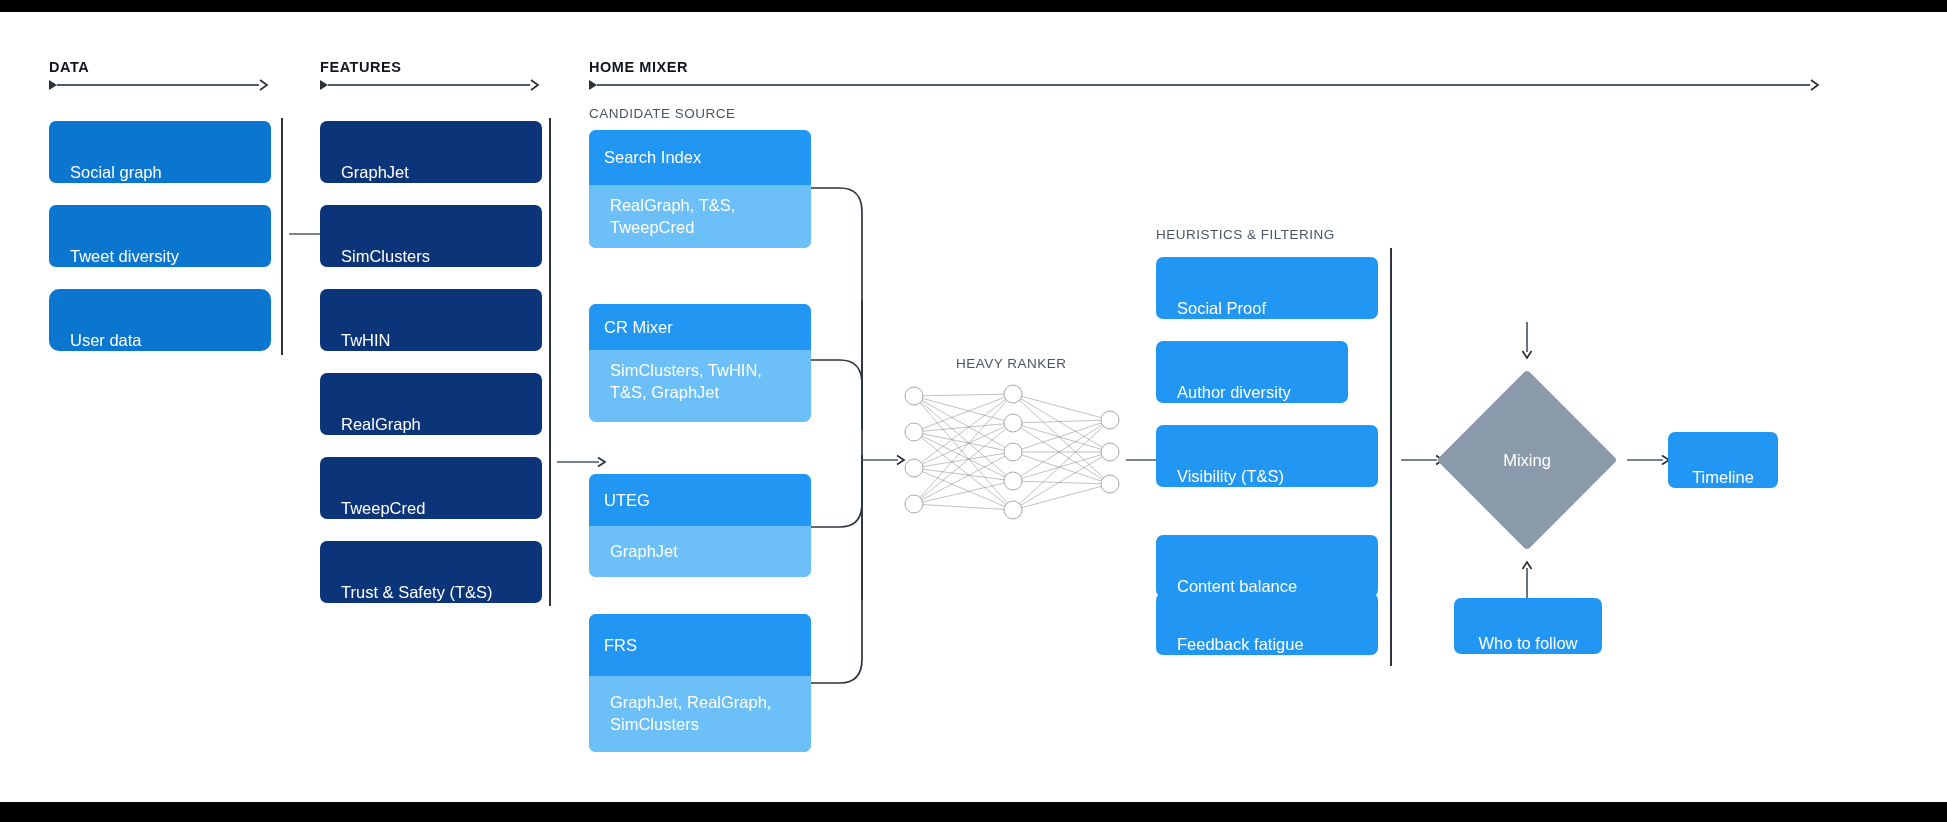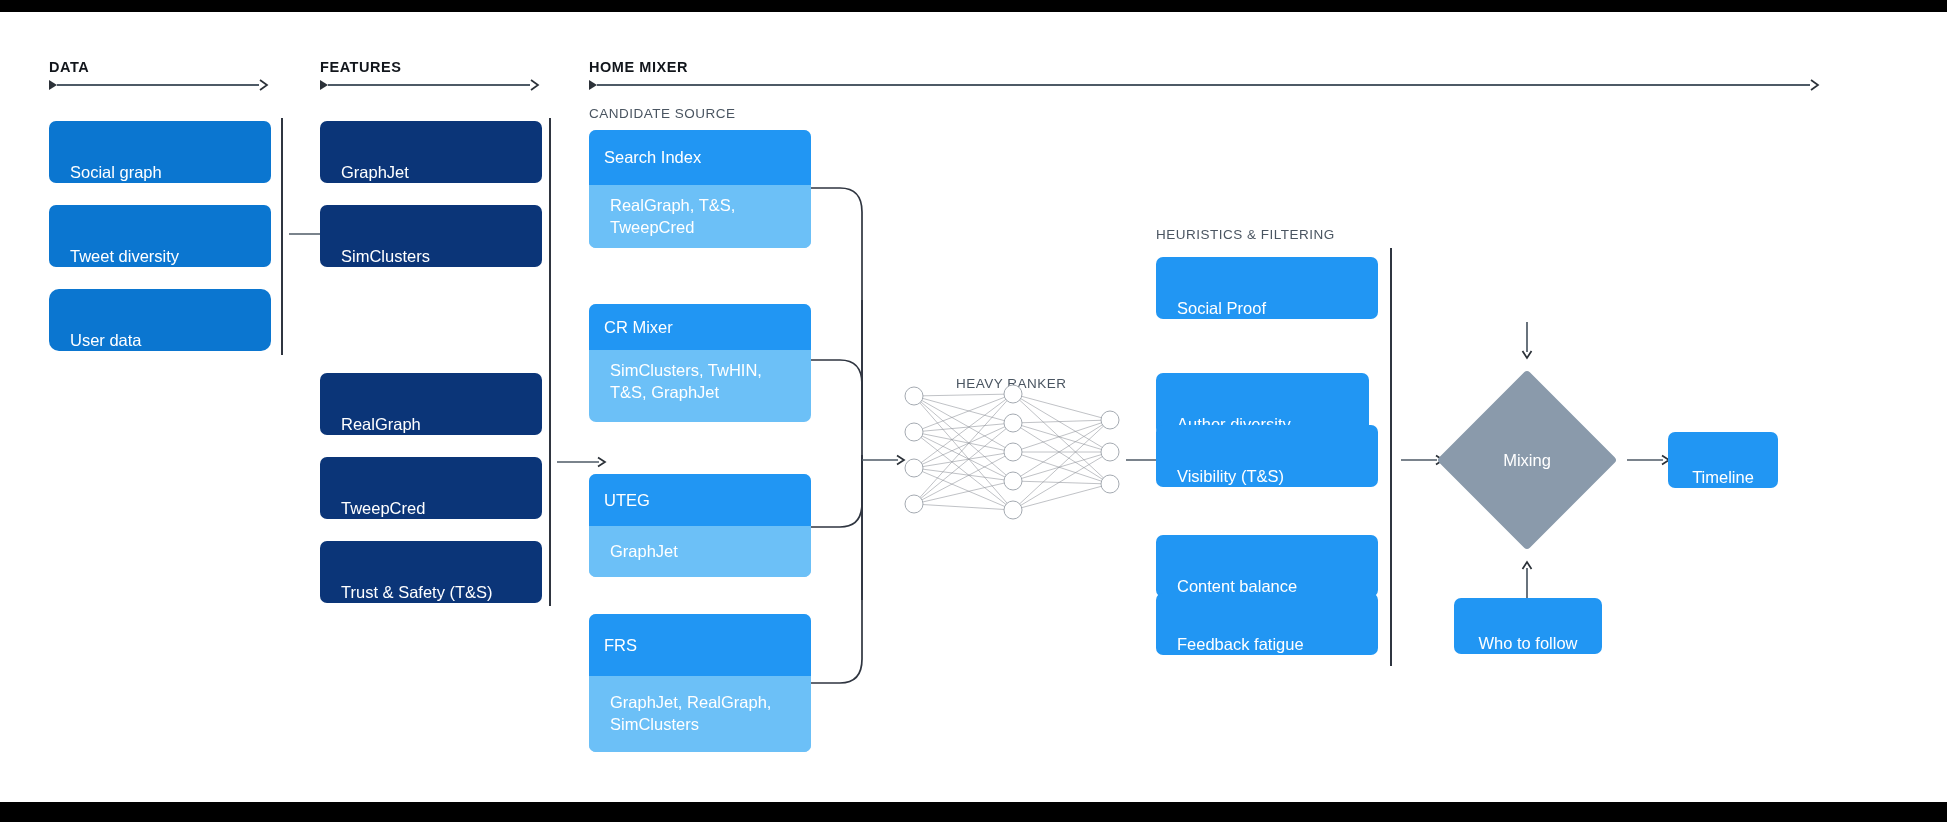--- a/index.html
+++ b/index.html
@@ -162,20 +162,23 @@
     <line x1="0" y1="7" x2="42" y2="7" stroke="#4e5a66" stroke-width="1.7"></line>
     <path d="M41 2.5 L48 7 L41 11.5" stroke="#2b3138" stroke-width="1.7" fill="none"></path>
   </svg>
 
   <div class="box feature" style="left:320px;top:121px;width:222px;height:62px;">
     <span>GraphJet</span>
   </div>
   <div class="box feature" style="left:320px;top:205px;width:222px;height:62px;">
     <span>SimClusters</span>
   </div>
+  <div class="box feature" style="left:320px;top:289px;width:222px;height:62px;">
+    <span>TwHIN</span>
+  </div>
   <div class="box feature" style="left:320px;top:373px;width:222px;height:62px;">
     <span>RealGraph</span>
   </div>
   <div class="box feature" style="left:320px;top:457px;width:222px;height:62px;">
     <span>TweepCred</span>
   </div>
   <div class="box feature" style="left:320px;top:541px;width:222px;height:62px;">
     <span>Trust &amp; Safety (T&amp;S)</span>
   </div>
 
@@ -247,21 +250,21 @@
       <line x1="1527" y1="322" x2="1527" y2="352" stroke="#4e5a66" stroke-width="1.7"></line>
       <path d="M1522.5 351 L1527 358 L1531.5 351" stroke="#2b3138" stroke-width="1.7" fill="none"></path>
     </g>
 
     <g>
       <line x1="1527" y1="598" x2="1527" y2="568" stroke="#4e5a66" stroke-width="1.7"></line>
       <path d="M1522.5 569 L1527 562 L1531.5 569" stroke="#2b3138" stroke-width="1.7" fill="none"></path>
     </g>
   </svg>
 
-  <div class="nn-label" style="left:956px;top:356px;margin-top:20px;">HEAVY RANKER</div>
+  <div class="nn-label" style="left:956px;top:356px;">HEAVY RANKER</div>
 
   <svg class="nn" style="left:898px;top:382px;width:230px;height:140px;" viewBox="0 0 230 140">
     <g stroke="#8b8f96" stroke-width="0.55" fill="none">
 
       <line x1="16" y1="14" x2="115" y2="12"></line>
         <line x1="16" y1="14" x2="115" y2="41"></line>
       <line x1="16" y1="14" x2="115" y2="70"></line>
         <line x1="16" y1="14" x2="115" y2="99"></line>
       <line x1="16" y1="14" x2="115" y2="128"></line>
       <line x1="16" y1="50" x2="115" y2="12"></line>
@@ -310,21 +313,21 @@
         <circle cx="212" cy="70" r="9"></circle>
       <circle cx="212" cy="102" r="9"></circle>
     </g>
   </svg>
 
   <div class="sub-title" style="left:1156px;top:227px;">HEURISTICS &amp; FILTERING</div>
 
   <div class="box heur" style="left:1156px;top:257px;width:222px;height:62px;">
     <span>Social Proof</span>
   </div>
-  <div class="box heur" style="left:1156px;top:341px;width:213px;height:62px;margin-top:32px;">
+  <div class="box heur" style="left:1156px;top:341px;width:192px;height:62px;">
     <span>Author diversity</span>
   </div>
   <div class="box heur" style="left:1156px;top:425px;width:222px;height:62px;">
     <span>Visibility (T&amp;S)</span>
   </div>
   <div class="box heur" style="left:1156px;top:535px;width:222px;height:62px;">
     <span>Content balance</span>
   </div>
   <div class="box heur" style="left:1156px;top:593px;width:222px;height:62px;">
     <span>Feedback fatigue</span>

